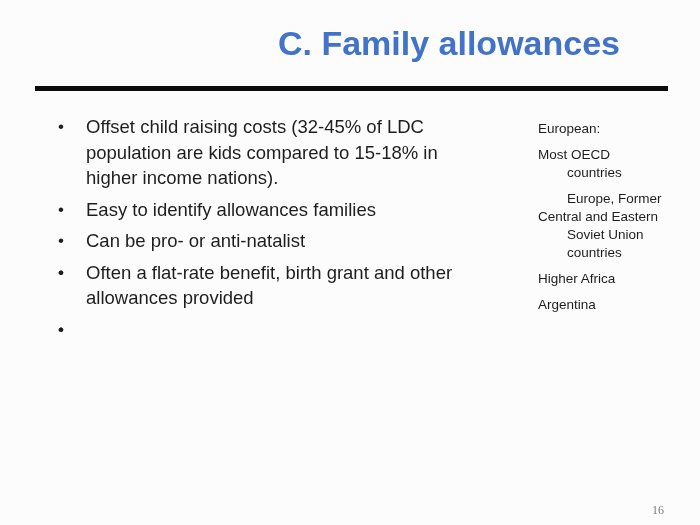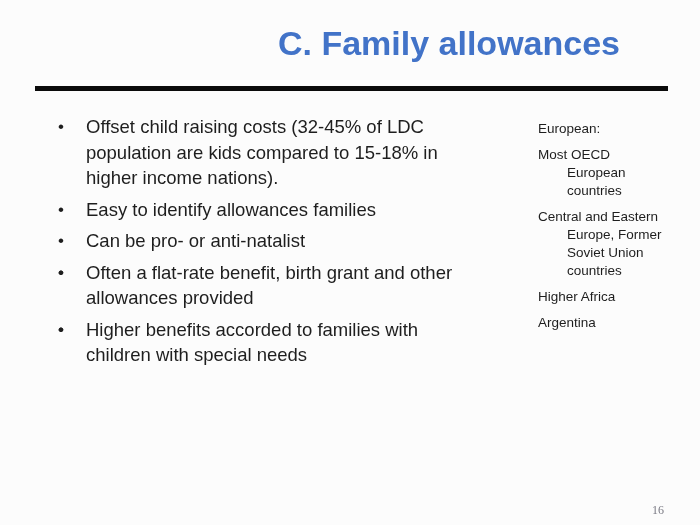--- a/index.html
+++ b/index.html
@@ -99,34 +99,33 @@
 
   <div class="title-divider"></div>
 
   <ul class="bullet-list">
       <li><span class="bullet-marker">•</span><span>Offset child raising costs (32-45% of LDC population are kids compared to 15-18% in higher income nations).</span></li>
       <li><span class="bullet-marker">•</span><span>Easy to identify allowances families</span></li>
       <li><span class="bullet-marker">•</span><span>Can be pro- or anti-natalist</span></li>
       <li><span class="bullet-marker">•</span></li>
       <li><span class="bullet-marker">•</span><span>Often a flat-rate benefit, birth grant and other allowances provided</span></li>
       <li><span class="bullet-marker">•</span></li>
-      <li><span class="bullet-marker">•</span><span>Higher benefits accorded to families with children with special needs</span></li>
+      <li><span class="bullet-marker">•</span></li>
     </ul>
 
   <aside class="examples-panel">
     <div class="examples-heading">European:</div>
     <div class="examples-list">
         <div class="example-item">
           <div class="line">Most OECD</div>
-          <div class="line indent">European</div>
           <div class="line indent">countries</div>
         </div>
         <div class="example-item">
+          <div class="line indent">Europe, Former</div>
           <div class="line">Central and Eastern</div>
-          <div class="line indent">Europe, Former</div>
           <div class="line indent">Soviet Union</div>
           <div class="line indent">countries</div>
         </div>
         <div class="example-item">
           <div class="line">Higher Africa</div>
         </div>
         <div class="example-item">
           <div class="line">Argentina</div>
         </div>
       </div>

